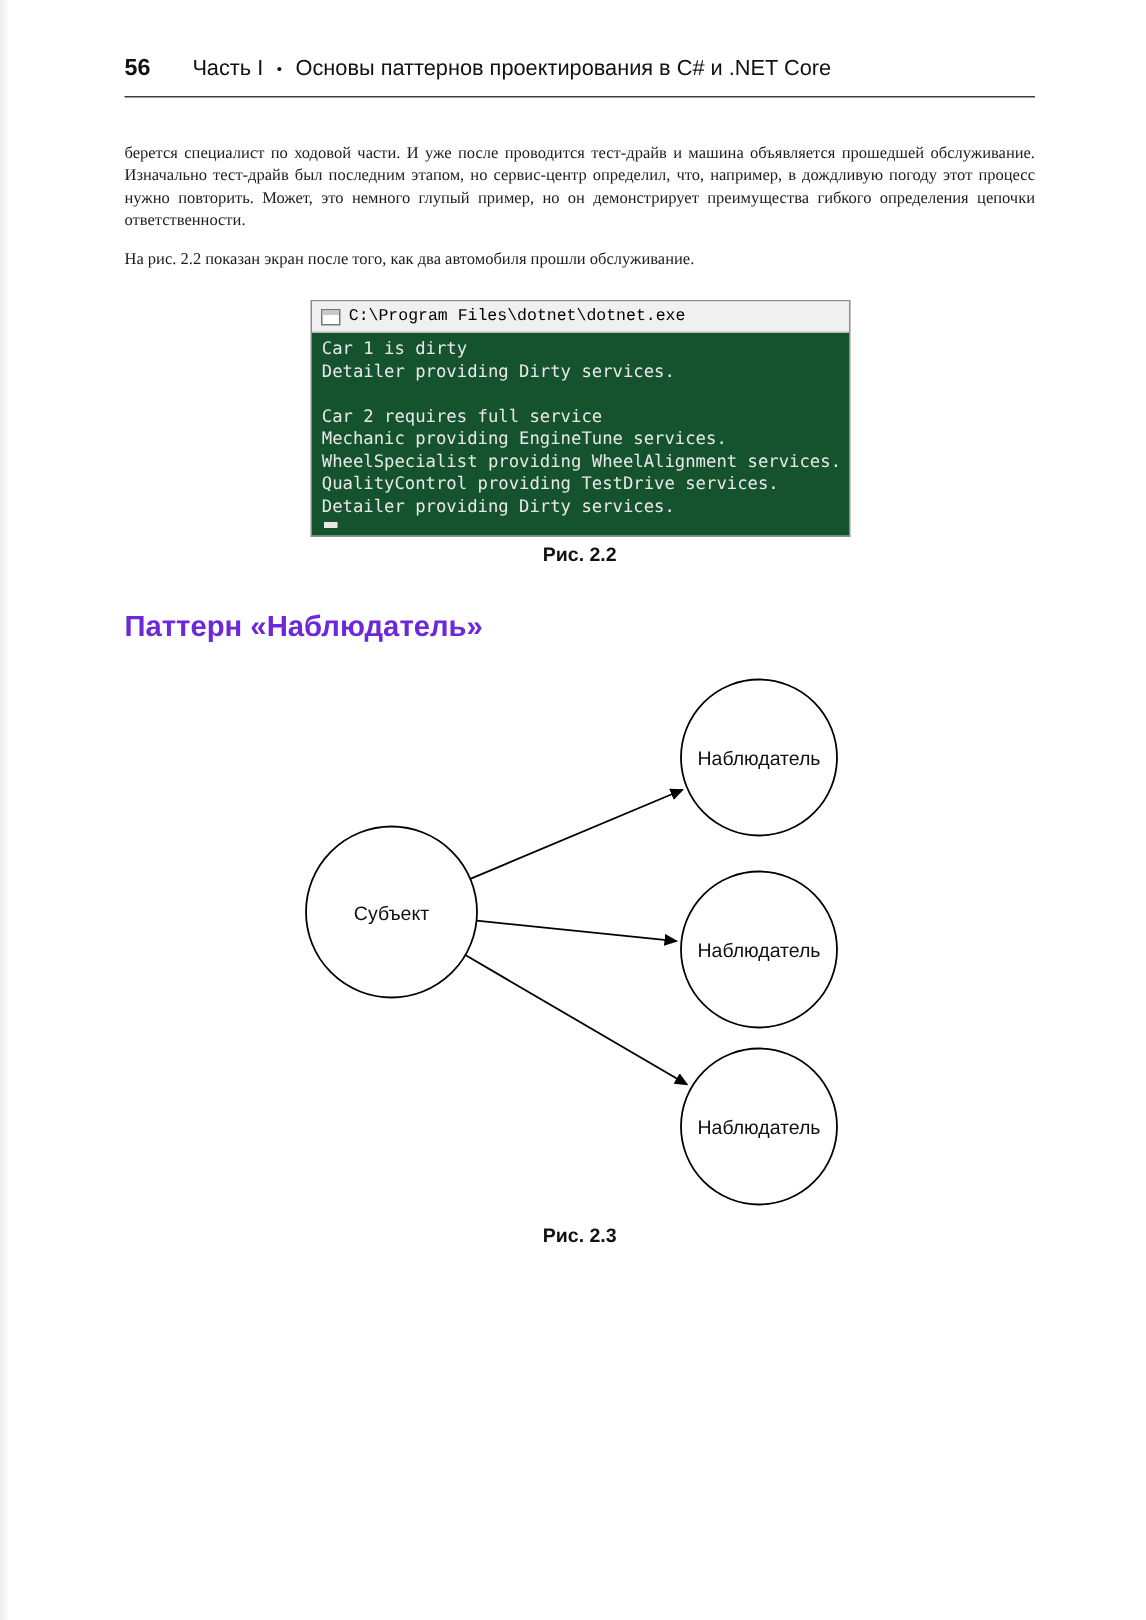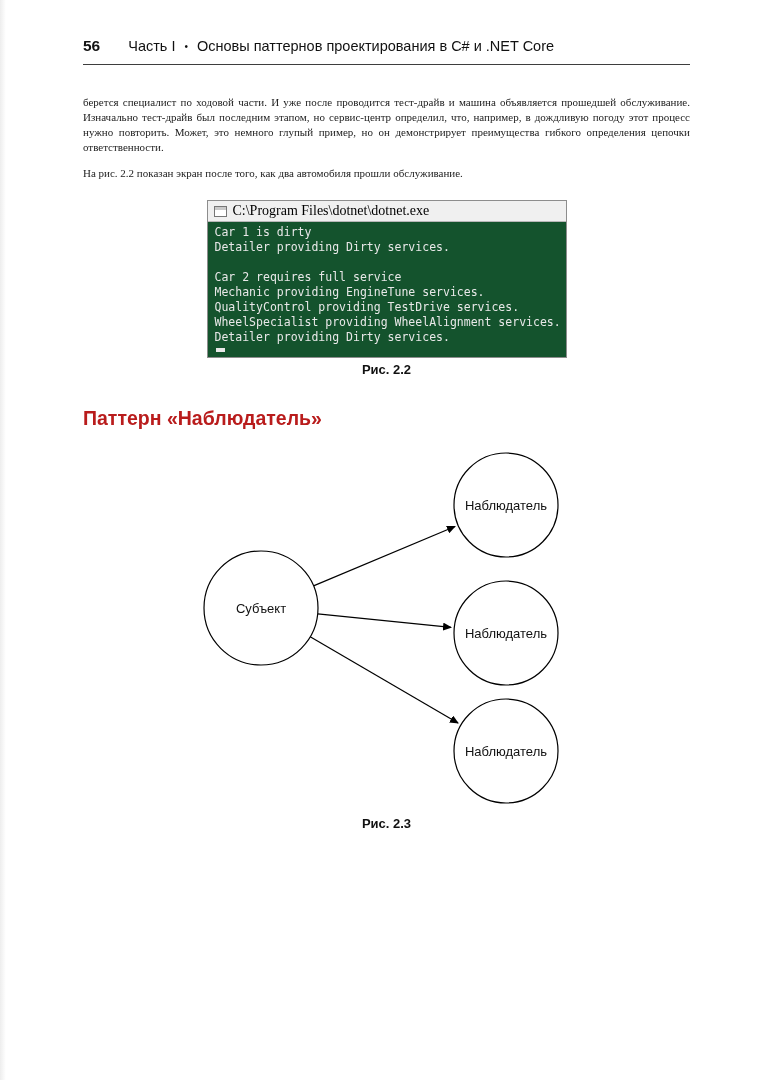--- a/index.html
+++ b/index.html
@@ -29,41 +29,41 @@
   .body-par {
     font-size:11px; line-height:1.37; text-align:justify;
     margin-bottom:11px; color:#1c1c1c;
   }
 
   
   .console-figure { margin:19px 0 0; }
   .console-window { width:360px; margin:0 auto; border:1px solid #8d8d8d; }
   .console-titlebar {
     background:#f0f0f0; height:21px; display:flex; align-items:center; gap:6px;
-    padding:0 6px; font-family:Liberation Serif, serif; font-size:14px;
+    padding:0 6px; font-family:Liberation Mono, monospace; font-size:11px;
     color:#000; border-bottom:1px solid #b8b8b8;
   }
   .console-icon { display:inline-block; width:13px; height:11px; border:1px solid #767676; background:#fff; position:relative; flex:0 0 auto; }
   .console-icon::before { content:""; position:absolute; top:0; left:0; right:0; height:3px; background:#c9c9c9; }
   .console-body { background:#14532d; padding:3px 7px 5px; }
   .console-line {
     font-family:"DejaVu Sans Mono", monospace; font-size:11.5px; line-height:15px;
     color:#e8e8e8; white-space:pre; min-height:15px;
   }
   .console-cursor { width:9px; height:4px; background:#e8e8e8; margin:3px 0 0 1px; }
 
   .fig-caption {
     font-family:"Liberation Sans", sans-serif; font-weight:bold; font-size:13px;
     color:#111; text-align:center; margin-top:4px;
   }
 
   
   .section-heading {
     font-family:"Liberation Sans", sans-serif; font-weight:bold; font-size:19.5px;
-    color:#b91c1c; margin:30px 0 13px;
+    color:#6d28d9; margin:30px 0 13px;
   }
 
   
   .diagram-figure { margin-top:13px; }
   .observer-svg { display:block; }
   .diagram-label { font-family:"Liberation Sans", sans-serif; font-size:13px; fill:#111; }
   .diagram-figure .fig-caption { margin-top:8px; }
 </style>
 </head>
 <body>
@@ -87,22 +87,22 @@
         <div class="console-titlebar">
           <span class="console-icon"></span>
           <span class="console-title">C:\Program Files\dotnet\dotnet.exe</span>
         </div>
         <div class="console-body">
           <div class="console-line">Car 1 is dirty</div>
           <div class="console-line">Detailer providing Dirty services.</div>
           <div class="console-line"></div>
           <div class="console-line">Car 2 requires full service</div>
           <div class="console-line">Mechanic providing EngineTune services.</div>
+          <div class="console-line">WheelSpecialist providing WheelAlignment services.</div>
           <div class="console-line">QualityControl providing TestDrive services.</div>
-          <div class="console-line">WheelSpecialist providing WheelAlignment services.</div>
           <div class="console-line">Detailer providing Dirty services.</div>
           <div class="console-cursor"></div>
         </div>
       </div>
       <figcaption class="fig-caption">Рис. 2.2</figcaption>
     </figure>
 
     <h2 class="section-heading">Паттерн «Наблюдатель»</h2>
 
 

